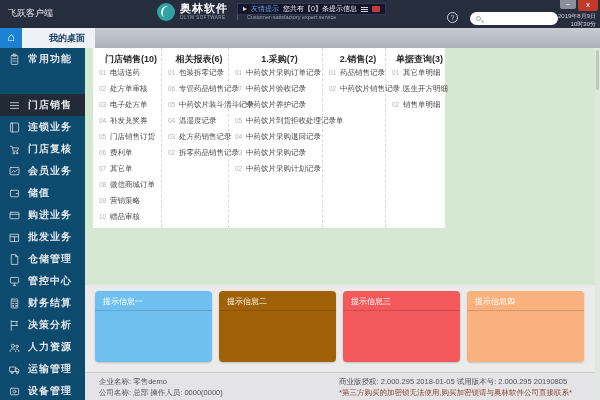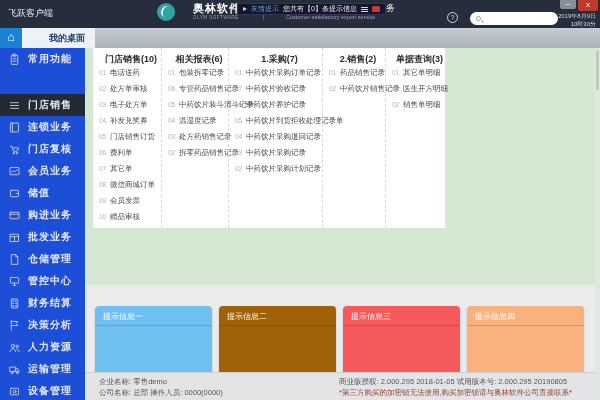--- a/index.html
+++ b/index.html
@@ -2,21 +2,21 @@
 <html><head>
 <meta charset="utf-8">
 <style>
   html,body{margin:0;padding:0;background:#3a4150;}
   *{box-sizing:border-box;font-family:"Liberation Sans","DejaVu Sans",sans-serif;}
   .window{position:relative;width:600px;height:400px;background:#eef0ee;overflow:hidden;}
 
   
   .titlebar{position:relative;height:28px;background:#262d3d;color:#fff;}
   .appname{position:absolute;left:8px;top:7px;font-size:9px;color:#e8eaef;}
-  .logo{position:absolute;left:157px;top:3px;display:flex;align-items:center;gap:18px;}
+  .logo{position:absolute;left:157px;top:3px;display:flex;align-items:center;gap:5px;}
   .logo-mark{width:18px;height:18px;border-radius:50%;background:#2fa3a0;position:relative;overflow:hidden;flex:0 0 auto;}
   .logo-mark:before{content:"";position:absolute;left:4px;top:3px;width:10px;height:12px;border-left:2.5px solid #fff;border-radius:50%;transform:rotate(18deg);}
   .brand-block{line-height:1;}
   .brand{font-size:11px;font-weight:bold;letter-spacing:1px;}
   .brand-sub{font-size:4.5px;color:#9aa3b5;letter-spacing:.5px;margin-top:2px;}
   .logo-div{width:1px;height:16px;background:#55607a;margin:0 4px;}
   .slogan{font-size:9px;letter-spacing:1px;}
   .slogan-en{font-size:5.5px;color:#9aa3b5;margin-top:2px;}
   .notice{position:absolute;left:237px;top:3px;height:12px;display:flex;align-items:center;gap:4px;background:#15162a;border:1px solid #34365a;padding:0 5px;font-size:7px;}
   .notice .play{width:0;height:0;border-left:4px solid #cfd4e2;border-top:2.5px solid transparent;border-bottom:2.5px solid transparent;}
@@ -35,37 +35,37 @@
   .search input{border:none;outline:none;background:transparent;width:70px;font-size:7px;margin-left:3px;}
   .datetime{position:absolute;right:4px;top:12px;text-align:right;font-size:6px;color:#cfd4e2;line-height:1.35;}
 
   
   .tabbar{height:20px;display:flex;background:linear-gradient(#c6ccd3,#aab1ba);}
   .home-tile{width:22px;height:20px;background:#1b82d4;color:#fff;font-size:12px;line-height:19px;text-align:center;}
   .tab-active{width:73px;height:20px;background:#eef2f6;color:#1c3f66;font-weight:bold;font-size:9px;line-height:20px;text-align:center;padding-left:17px;}
 
   
   .bodyrow{display:flex;height:352px;}
-  .sidebar{width:85px;background:#1d4ed8;flex:0 0 auto;}
+  .sidebar{width:85px;background:#0c4a6e;flex:0 0 auto;}
   .side-item{height:22px;display:flex;align-items:center;cursor:pointer;}
   .side-item.selected{background:#222a36;margin-top:24px;}
   .side-icon{width:28px;flex:0 0 auto;display:flex;justify-content:center;}
   .side-icon svg{width:13px;height:13px;stroke:#c9cfd6;fill:none;stroke-width:1.1;stroke-linecap:round;stroke-linejoin:round;}
   .side-label{font-size:10px;color:#e5e8ec;font-weight:bold;letter-spacing:1px;}
 
   .content{position:relative;flex:1;display:flex;flex-direction:column;}
   .zone-green{height:237px;background:#d5e8d1;position:relative;}
   .panel{position:absolute;left:8px;top:0;width:352px;height:180px;background:#fff;display:flex;}
   .col{padding-top:5px;}
   .col + .col{border-left:1px dashed #d9d9d9;}
   .col-title{font-size:9px;font-weight:bold;color:#2b2b2b;text-align:center;height:15px;margin-left:8px;}
   .shortcut{display:flex;align-items:baseline;height:16px;padding-left:6px;cursor:pointer;white-space:nowrap;}
   .shortcut .no{font-size:6.5px;color:#b0b6b0;width:11px;flex:0 0 auto;}
   .shortcut .lbl{font-size:7.5px;color:#474747;}
-  .zone-gray{height:87px;background:#ebebeb;padding:21px 0 0 10px;display:flex;gap:7px;}
+  .zone-gray{height:87px;background:#ebebeb;padding:6px 0 0 10px;display:flex;gap:7px;}
   .card{width:117px;height:71px;border-radius:4px;color:#fff;box-shadow:0 1px 2px rgba(0,0,0,.18);}
   .card-title{font-size:8px;padding:5px 8px 3px 8px;border-bottom:1px solid rgba(0,0,0,.14);}
   .statusbar{height:28px;background:#e4e4e6;border-top:1px solid #cfcfcf;position:relative;font-size:7.5px;color:#555;}
   .status-left{position:absolute;left:14px;top:4px;line-height:1.45;}
   .status-right{position:absolute;right:28px;top:4px;text-align:left;line-height:1.45;}
   .status-right .warn{color:#8a4638;}
   .scrollstrip{position:absolute;right:0;top:0;bottom:0;width:5px;background:#e3e7e3;}
   .scrollstrip .thumb{position:absolute;top:2px;left:1px;width:3px;height:40px;background:#c2c7c2;border-radius:2px;}
 </style>
 </head>
@@ -312,21 +312,21 @@
               <div class="shortcut">
                 <span class="no">07</span>
                 <span class="lbl">其它单</span>
               </div>
               <div class="shortcut">
                 <span class="no">08</span>
                 <span class="lbl">微信商城订单</span>
               </div>
               <div class="shortcut">
                 <span class="no">09</span>
-                <span class="lbl">会员发票</span>
+                <span class="lbl">营销策略</span>
               </div>
               <div class="shortcut">
                 <span class="no">10</span>
                 <span class="lbl">赠品审核</span>
               </div>
             </div>
             <div class="col" style="width: 67px;">
               <div class="col-title">相关报表(6)</div>
               <div class="shortcut">
                 <span class="no">01</span>

